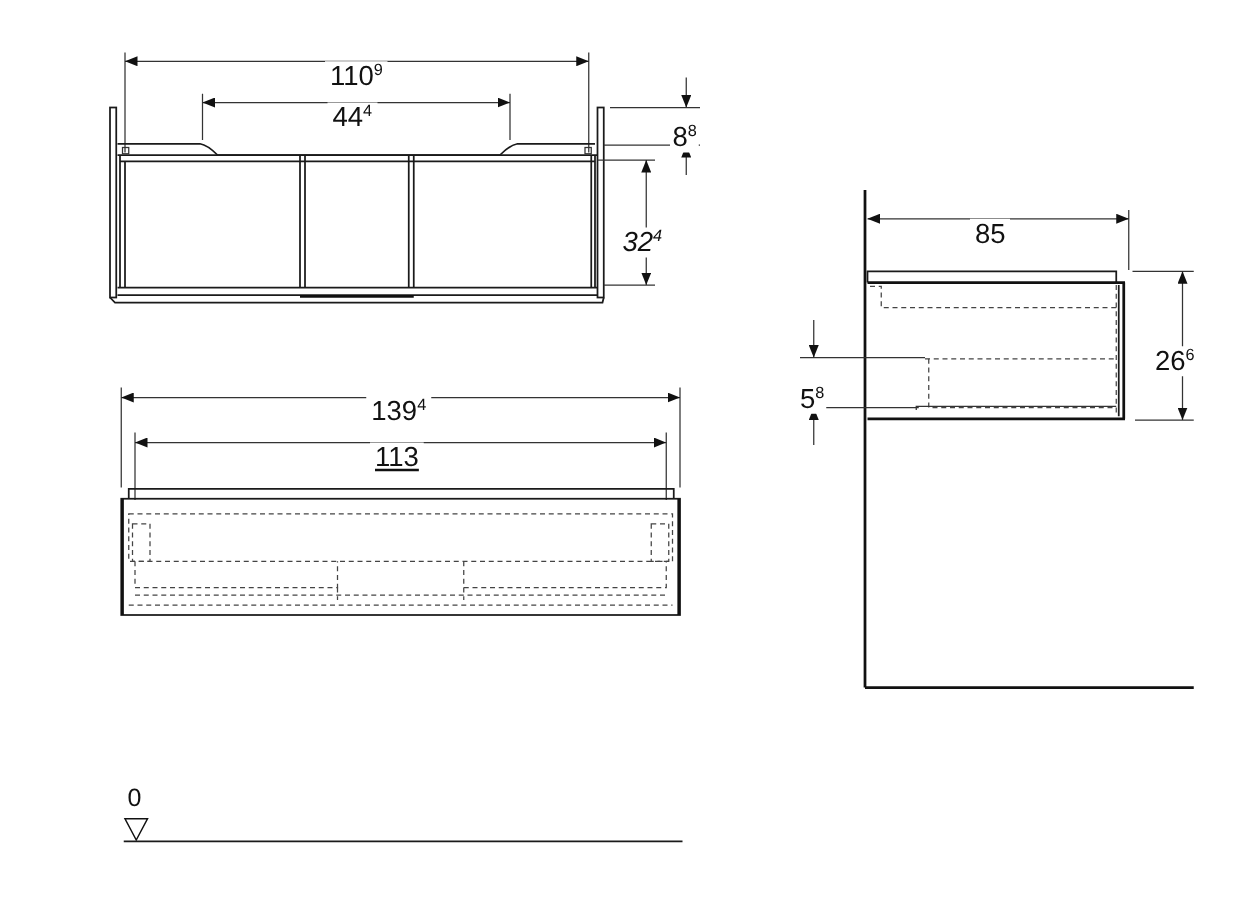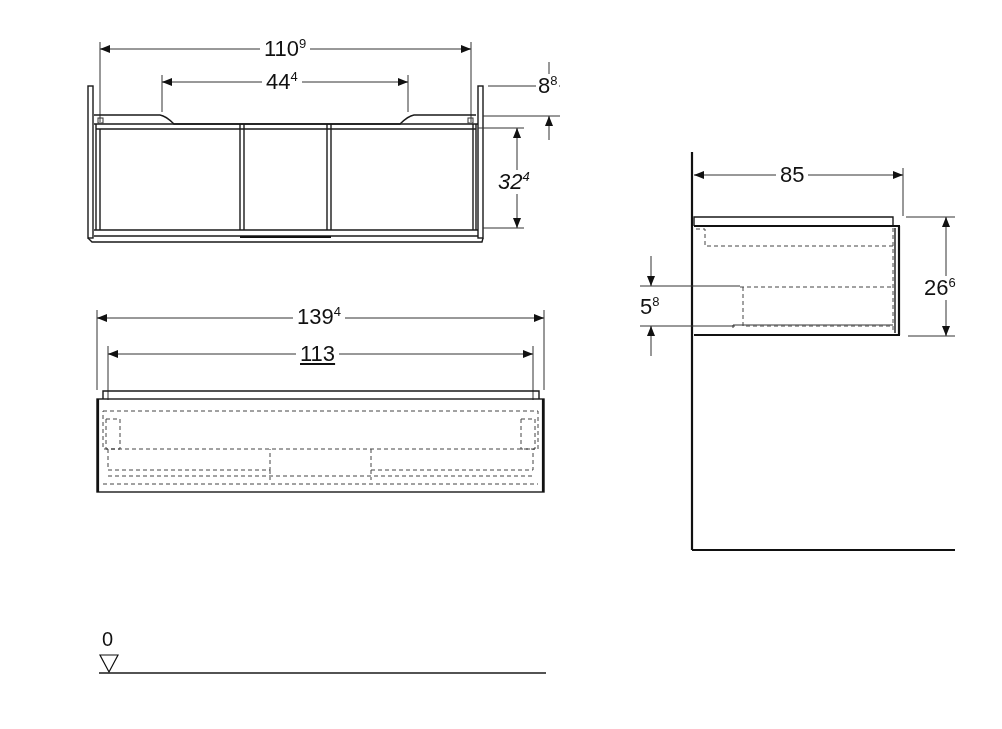--- a/index.html
+++ b/index.html
@@ -4,21 +4,21 @@
   <style>
     html, body { margin: 0; padding: 0; background: #ffffff; }
     body { width: 1002px; height: 729px; overflow: hidden; position: relative; font-family: "Liberation Sans", sans-serif; }
     svg { position: absolute; left: 0; top: 0; }
     .ln { stroke: #1a1a1a; fill: none; stroke-width: 1.4; }
     .thin { stroke: #333; fill: none; stroke-width: 1; }
     .thick { stroke: #111; fill: none; stroke-width: 2.2; }
     .dim { stroke: #333; fill: none; stroke-width: 1; }
     .dash { stroke: #444; fill: none; stroke-width: 1; stroke-dasharray: 4 3; }
     .arr { fill: #111; stroke: none; }
-    .lbl { position: absolute; font-family: "Liberation Sans", sans-serif; font-size: 22px; color: #111; background: #fff; padding: 0 4px; line-height: 24px; white-space: nowrap; }
+    .lbl { position: absolute; font-family: "Liberation Sans", sans-serif; font-size: 22px; color: #111; background: #fff; padding: 0 4px; line-height: 24px; white-space: nowrap; margin-top: 12px; }
     .lbl sup { font-size: 13px; vertical-align: 8px; line-height: 0; }
     .zero { position: absolute; font-size: 20px; color: #111; font-family: "Liberation Sans", sans-serif; }
   </style>
 </head>
 <body>
 
 <svg width="1002" height="729" viewBox="0 0 1002 729">
   <defs>
     <marker id="ah" markerWidth="10" markerHeight="8" refX="10" refY="4" orient="auto-start-reverse" markerUnits="userSpaceOnUse">
       <path d="M0,0 L10,4 L0,8 Z" class="arr"></path>
@@ -128,23 +128,23 @@
   </g>
 
   <g>
     <path d="M100,655 L118,655 L109,672 Z" fill="#fff" stroke="#111" stroke-width="1.2"></path>
     <line class="ln" x1="99" y1="673" x2="546" y2="673"></line>
   </g>
 </svg>
 
 <div class="lbl" style="left:260px; top:37px;"><span>110</span><sup>9</sup></div>
 <div class="lbl" style="left:262px; top:70px;"><span>44</span><sup>4</sup></div>
-<div class="lbl" style="left:536px; top:74px; padding:0 2px;"><span>8</span><sup>8</sup></div>
+<div class="lbl" style="left:536px; top:86px; padding:0 2px;"><span>8</span><sup>8</sup></div>
 <div class="lbl" style="left:496px; top:170px; padding:0 2px;font-style:italic;"><span>32</span><sup>4</sup></div>
 
 <div class="lbl" style="left:293px; top:305px;"><span>139</span><sup>4</sup></div>
 <div class="lbl" style="left:296px; top:342px;text-decoration:underline;"><span>113</span><sup></sup></div>
 
 <div class="lbl" style="left:776px; top:163px;"><span>85</span><sup></sup></div>
-<div class="lbl" style="left:923px; top:276px; padding:0 1px;"><span>26</span><sup>6</sup></div>
+<div class="lbl" style="left:923px; top:265px; padding:0 1px;"><span>26</span><sup>6</sup></div>
 <div class="lbl" style="left:638px; top:295px; padding:0 2px;"><span>5</span><sup>8</sup></div>
 
 <div class="zero" style="left:102px; top:628px;">0</div>
 
 </body></html>

